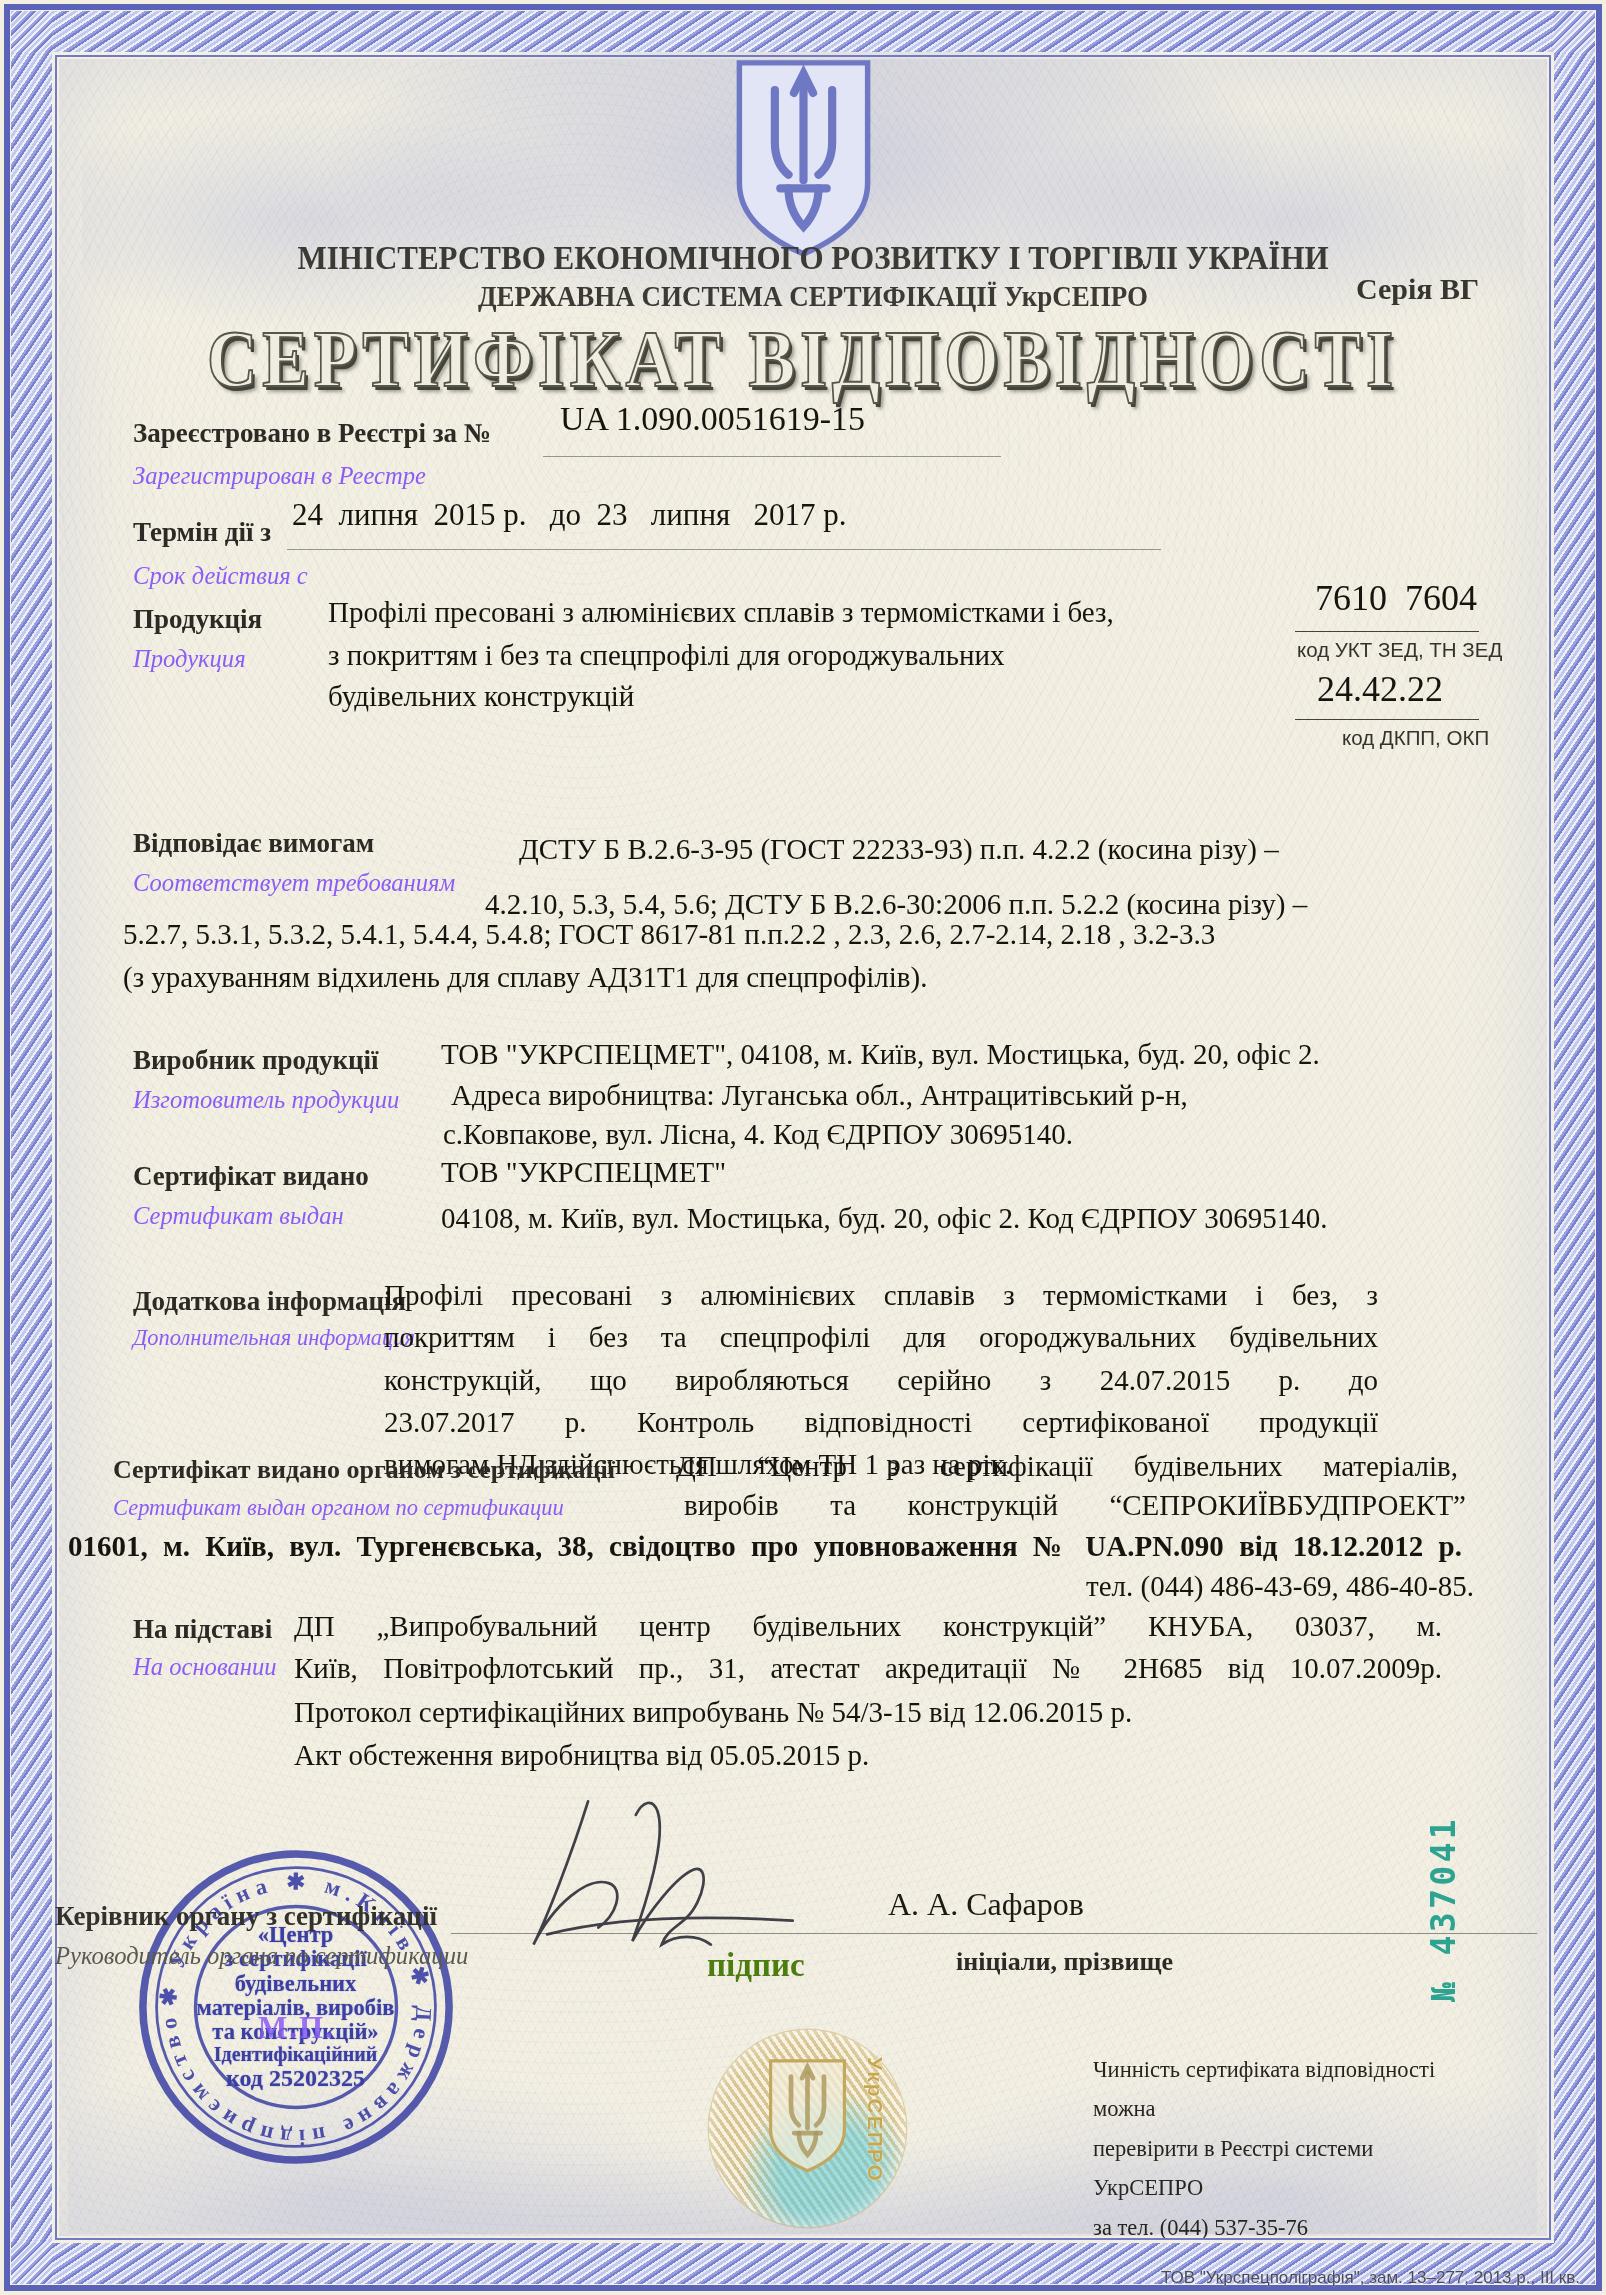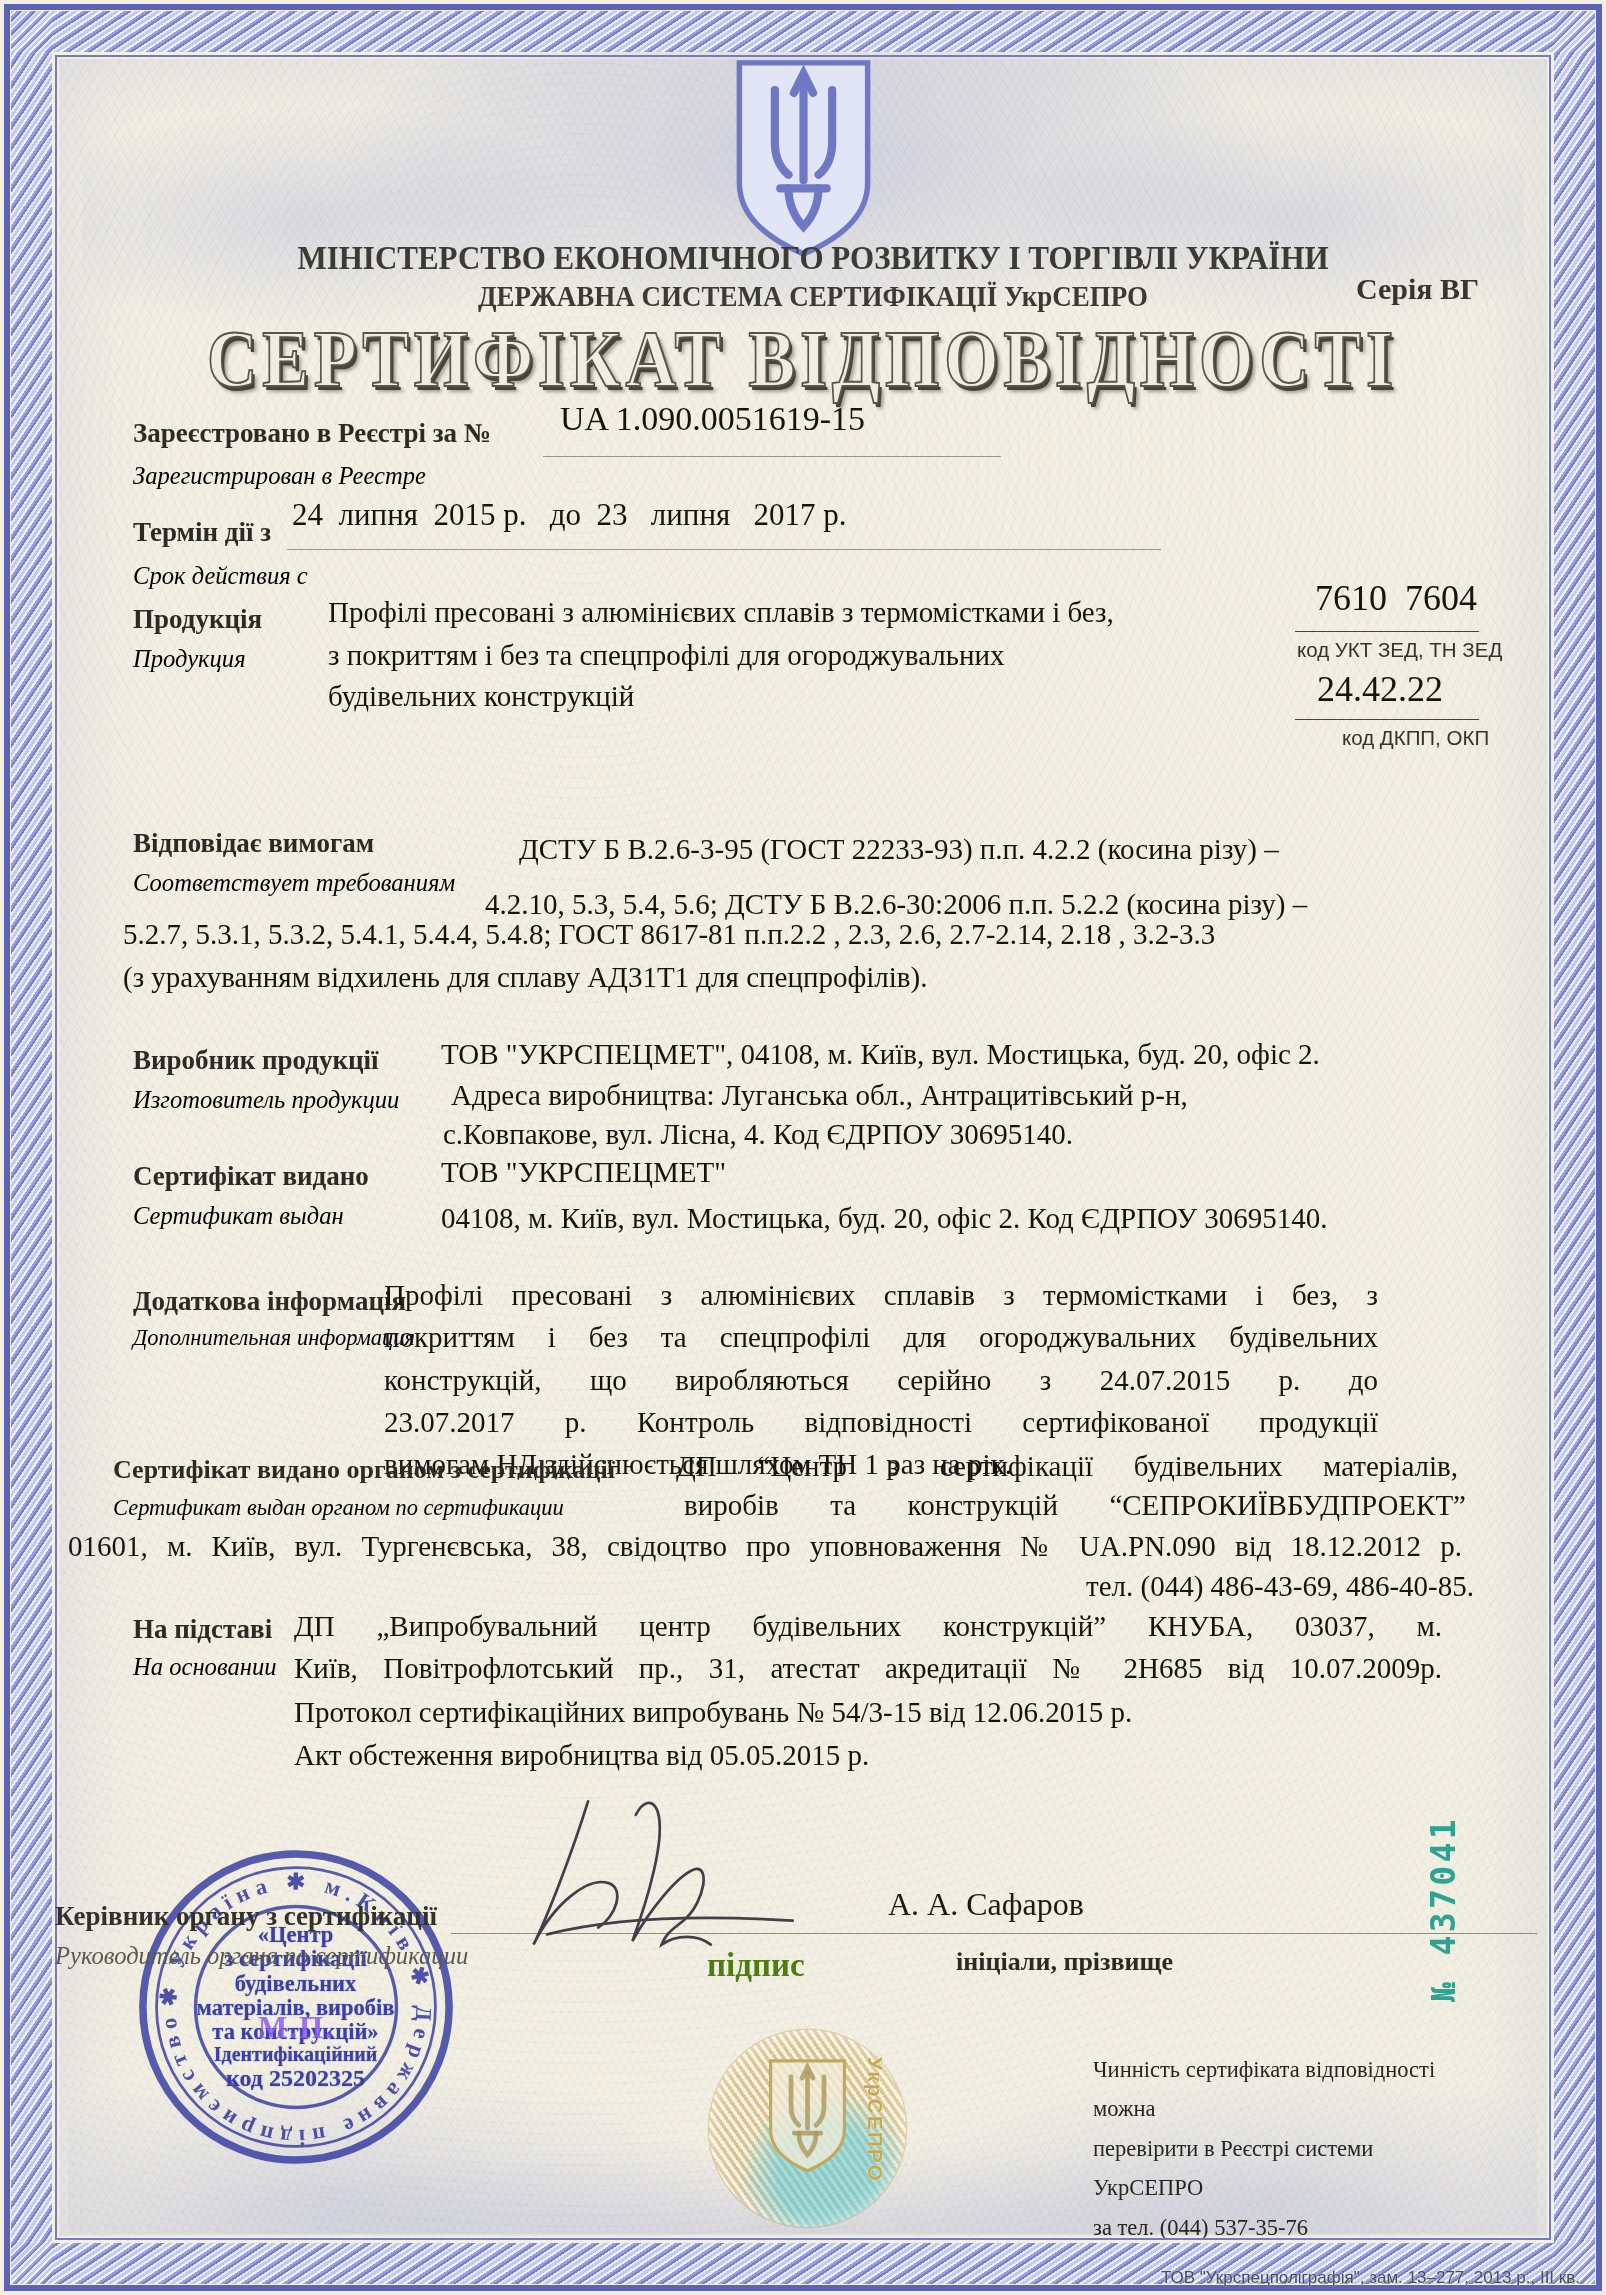--- a/index.html
+++ b/index.html
@@ -64,21 +64,21 @@
   .doc-title{
     position:absolute;left:102px;top:320px;width:1401px;text-align:center;
     font-weight:bold;font-size:70px;letter-spacing:4.8px;white-space:nowrap;
     color:#efede0;
     -webkit-text-stroke:1.7px #56564b;
     text-shadow:2.7px 3.4px 0 #44443b, 4.8px 5.5px 3.4px rgba(60,60,50,.45);
     transform:scaleY(1.14);z-index:1;
   }
   
   .lbl{position:absolute;font-weight:bold;font-size:27px;color:#2c2a24;white-space:nowrap;z-index:2;}
-  .lbl-ru{position:absolute;font-style:italic;font-size:24.6px;color:#000000;white-space:nowrap;z-index:2;}
+  .lbl-ru{position:absolute;font-style:italic;font-size:24.6px;color:#8b5cf6;white-space:nowrap;z-index:2;}
   .val{position:absolute;font-size:29px;color:#16140f;white-space:nowrap;z-index:2;}
   .pre{white-space:pre;}
   .jl{text-align:justify;text-align-last:justify;white-space:normal;}
   .uline{position:absolute;border-top:1.4px solid #96958e;z-index:1;}
   .small-cap{position:absolute;font-family:"Liberation Sans",sans-serif;font-size:20.5px;color:#34322c;white-space:nowrap;z-index:2;}
   
   .stamp{position:absolute;left:134px;top:1845px;width:324px;height:324px;z-index:5;opacity:.92;}
   .stamp svg{position:absolute;left:0;top:0;}
   .stamp-center{
     position:absolute;left:61px;top:66px;width:201px;height:193px;
@@ -201,21 +201,21 @@
   <div class="val jl" style="left:384px;top:1279px;width:994px;">Профілі пресовані з алюмінієвих сплавів з термомістками і без, з</div>
   <div class="val jl" style="left:384px;top:1321px;width:994px;">покриттям і без та спецпрофілі для огороджувальних будівельних</div>
   <div class="val jl" style="left:384px;top:1364px;width:994px;">конструкцій, що виробляються серійно з 24.07.2015 р. до</div>
   <div class="val jl" style="left:384px;top:1406px;width:994px;">23.07.2017 р. Контроль відповідності сертифікованої продукції</div>
   <div class="val" style="left:384px;top:1448px;">вимогам НД здійснюється шляхом ТН 1 раз на рік.</div>
 
   <div class="lbl" style="left:113px;top:1455px;font-size:26px;">Сертифікат видано органом з сертифікації</div>
   <div class="lbl-ru" style="left:113px;top:1495px;font-size:22.5px;">Сертификат выдан органом по сертификации</div>
   <div class="val jl" style="left:676px;top:1450px;width:782px;">ДП “Центр з сертифікації будівельних матеріалів,</div>
   <div class="val jl" style="left:676px;top:1489px;width:782px;margin-left:8px;">виробів та конструкцій “СЕПРОКИЇВБУДПРОЕКТ”</div>
-  <div class="val jl" style="left:68px;top:1530px;width:1394px;">01601, м. Київ, вул. Тургенєвська, 38, свідоцтво про уповноваження № UA.PN.090 від 18.12.2012 р.</div>
+  <div class="val jl" style="left:68px;top:1530px;width:1394px;font-weight:bold;">01601, м. Київ, вул. Тургенєвська, 38, свідоцтво про уповноваження № UA.PN.090 від 18.12.2012 р.</div>
   <div class="val" style="left:1086px;top:1570px;">тел. (044) 486-43-69, 486-40-85.</div>
 
   <div class="lbl" style="left:133px;top:1614px;">На підставі</div>
   <div class="lbl-ru" style="left:133px;top:1653px;">На основании</div>
   <div class="val jl" style="left:294px;top:1610px;width:1148px;">ДП „Випробувальний центр будівельних конструкцій” КНУБА, 03037, м.</div>
   <div class="val jl" style="left:294px;top:1652px;width:1148px;">Київ, Повітрофлотський пр., 31, атестат акредитації № 2Н685 від 10.07.2009р.</div>
   <div class="val" style="left:294px;top:1696px;">Протокол сертифікаційних випробувань № 54/3-15 від 12.06.2015 р.</div>
   <div class="val" style="left:294px;top:1739px;">Акт обстеження виробництва від 05.05.2015 р.</div>
 
   <div class="serial">№ 437041</div>

